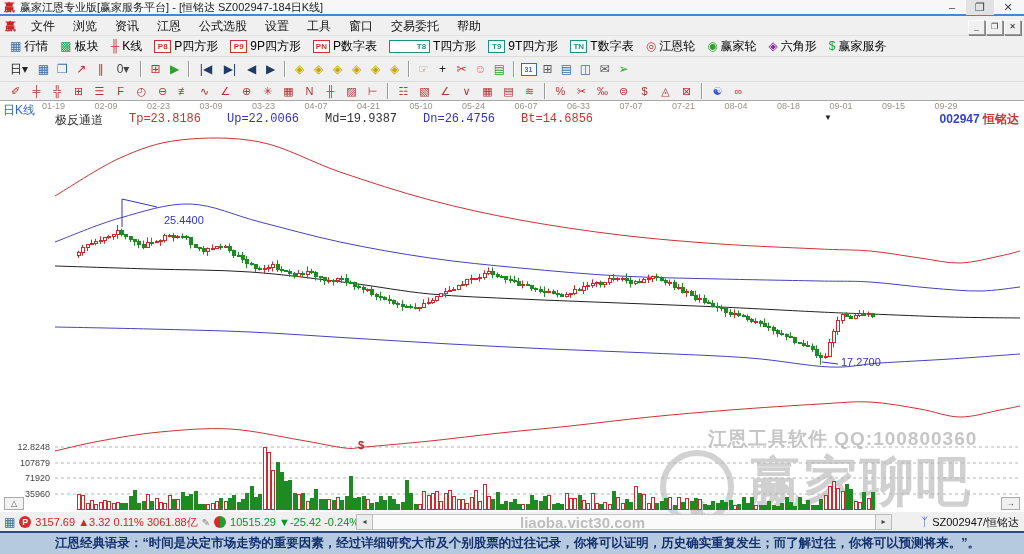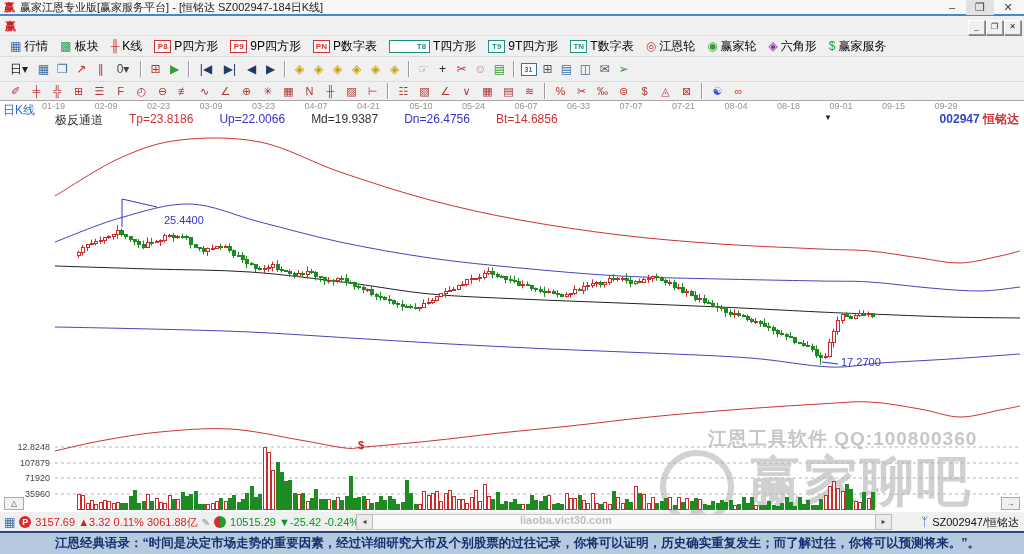--- a/index.html
+++ b/index.html
@@ -31,38 +31,38 @@
   .tb1-btn .badge{display:inline-block;width:15px;height:11px;border:1px solid;background:#fff;font-size:8px;font-weight:bold;line-height:11px;text-align:center;}
   .tb1-btn .glyph{font-size:12px;line-height:12px;}
   .icon-btn{display:inline-flex;align-items:center;justify-content:center;width:19px;height:20px;border:0;background:transparent;font-size:12px;padding:0;font-family:inherit;}
   #toolbar-draw .icon-btn{width:21px;height:16px;font-size:11px;}
   .icon-btn .bdg{display:inline-block;width:14px;height:11px;border:1px solid;font-size:7px;font-weight:bold;line-height:11px;text-align:center;background:#fff;}
   .vsep{width:0;height:16px;border-left:1px solid #9a9a9a;border-right:1px solid #ffffff;margin:0 4px;}
   
   .chart{position:absolute;left:0;top:101px;width:1024px;height:410px;background:#ffffff;}
   .period{position:absolute;left:3px;top:1px;color:#3366cc;font-weight:normal;font-size:12px;z-index:5;}
   .date-label{position:absolute;top:0;font-size:9px;color:#98938a;z-index:4;}
-  #indicator{position:absolute;left:55px;top:11px;z-index:5;font-size:12px;display:flex;gap:26px;}
+  #indicator{position:absolute;left:55px;top:11px;z-index:5;font-size:12px;display:flex;gap:26px;font-family:Liberation Mono, monospace;}
   .stockcode{position:absolute;right:5px;top:10px;z-index:5;font-size:12px;font-weight:bold;}
   .tri-marker{position:absolute;left:824px;top:12px;font-size:8px;color:#222;z-index:5;}
   #chartsvg{position:absolute;left:0;top:0;z-index:3;}
   .ann{position:absolute;z-index:5;color:#3333cc;font-size:11px;}
   .ann-high{left:164px;top:97px;margin-top:16px;}
   .ann-low{left:841px;top:255px;}
   .dollar-marker{position:absolute;left:358px;top:338px;color:#cc2222;font-size:11px;font-weight:bold;z-index:4;}
   #volaxis{position:absolute;left:0;top:0;width:52px;z-index:4;}
   #volaxis span{position:absolute;right:2px;font-size:9px;color:#444;width:50px;text-align:right;}
   .expand-btn{position:absolute;left:4px;top:396px;width:20px;height:13px;background:#f2f2f2;border:1px solid #aaa;font-size:8px;line-height:11px;text-align:center;z-index:6;padding:0;color:#555;}
   .volscroll-btn{position:absolute;left:1001px;top:396px;width:19px;height:13px;background:#f0f0f0;border:1px solid #aaa;font-size:8px;line-height:11px;text-align:center;z-index:6;padding:0;color:#333;}
   
   .wm-qq{position:absolute;left:708px;top:325px;z-index:1;font-size:19px;font-weight:bold;color:#c6c6c6;letter-spacing:1px;}
   .wm-logo{position:absolute;left:660px;top:349px;z-index:1;width:62px;height:62px;border:6px solid #d2d2d2;border-radius:50%;
            display:flex;align-items:center;justify-content:center;color:#cccccc;font-size:16px;font-weight:bold;writing-mode:vertical-rl;}
   .wm-site{position:absolute;left:748px;top:345px;z-index:1;font-size:54px;font-weight:bold;color:rgba(176,176,176,0.6);letter-spacing:2px;}
-  .wm-url{position:absolute;left:520px;top:514px;z-index:11;font-size:11px;color:rgba(170,170,170,0.75);font-weight:bold;}
+  .wm-url{position:absolute;left:520px;top:514px;z-index:11;font-size:15px;color:rgba(170,170,170,0.75);font-weight:bold;}
   
   .statusbar{position:absolute;left:0;top:511px;width:1024px;height:20px;background:#f0f0f0;border-top:1px solid #fff;box-sizing:border-box;font-size:11px;}
   .sb-left{position:absolute;left:4px;top:0;height:20px;display:flex;align-items:center;gap:4px;white-space:nowrap;}
   .mkt-icon{color:#3a6ea5;font-size:12px;}
   .sh-icon{display:inline-block;width:12px;height:12px;border-radius:50%;background:#d92b2b;color:#fff;font-size:9px;font-weight:bold;line-height:12px;text-align:center;}
   .sz-icon{display:inline-block;width:12px;height:12px;border-radius:50%;background:linear-gradient(90deg,#d92b2b 50%,#1f9f2f 50%);}
   .memo-icon{color:#888;font-size:10px;}
   .sh-text{color:#d92020;}
   .sz-text{color:#009a1f;}
   .hscroll{position:absolute;left:356px;top:2px;width:536px;height:16px;display:flex;align-items:stretch;z-index:10;}
@@ -86,20 +86,32 @@
     <span class="title">赢家江恩专业版[赢家服务平台] - [恒铭达  SZ002947-184日K线]</span>
     <div class="wincontrols">
       <span>–</span>
       <span class="maxi">❐</span>
       <span>✕</span>
     </div>
   </div>
 
   <div class="menubar">
     <span class="applogo">赢</span>
+    <nav id="menus">
+        <span class="menu-item">文件</span>
+        <span class="menu-item">浏览</span>
+        <span class="menu-item">资讯</span>
+        <span class="menu-item">江恩</span>
+        <span class="menu-item">公式选股</span>
+        <span class="menu-item">设置</span>
+        <span class="menu-item">工具</span>
+        <span class="menu-item">窗口</span>
+        <span class="menu-item">交易委托</span>
+        <span class="menu-item">帮助</span>
+      </nav>
     <div class="mdi">
       <span>_</span>
       <span>❐</span>
       <span>✕</span>
     </div>
   </div>
 
   <div class="tb" id="toolbar-main">
       <button class="tb1-btn">
         <span class="glyph" style="color: rgb(58, 110, 165);">▦</span>

